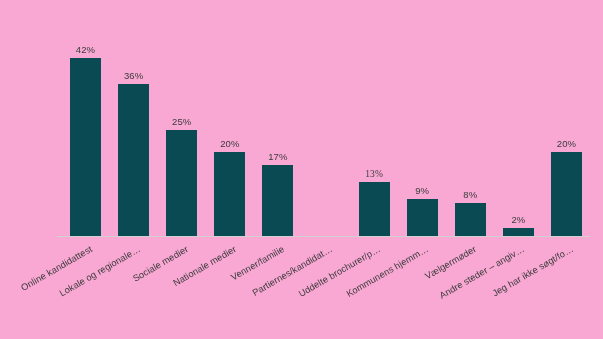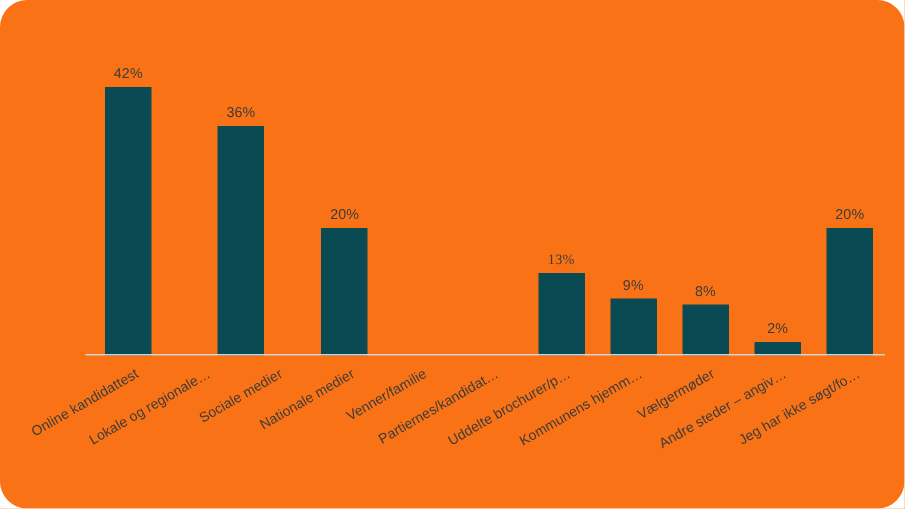--- a/index.html
+++ b/index.html
@@ -4,24 +4,23 @@
 <style>
   html, body {
     margin: 0;
     padding: 0;
     background: #ffffff;
   }
   #chart-root {
     position: relative;
     width: 603px;
     height: 339px;
-    background: #f97316;
+    background: #f9a8d4;
     font-family: "Liberation Sans", sans-serif;
     overflow: hidden;
-    border-radius: 18px;
   }
   
   #plot-area {
     position: absolute;
     left: 0;
     top: 0;
     width: 603px;
     height: 237px;
   }
   #axis-line {
@@ -81,27 +80,35 @@
 </head>
 <body>
 
 <div id="chart-root">
 
   <div id="plot-area">
       <div class="bar-group" style="left: 70px;">
         <div class="bar" style="height: 178.957px; background: rgb(10, 74, 82);"></div>
         <div class="bar-value" style="bottom: 181.957px; color: rgb(59, 59, 59);">42%</div>
       </div>
-      <div class="bar-group" style="left: 118.1px; margin-left: 27px;">
+      <div class="bar-group" style="left: 118.1px;">
         <div class="bar" style="height: 153.391px; background: rgb(10, 74, 82);"></div>
         <div class="bar-value" style="bottom: 156.391px; color: rgb(59, 59, 59);">36%</div>
+      </div>
+      <div class="bar-group" style="left: 166.2px;">
+        <div class="bar" style="height: 106.522px; background: rgb(10, 74, 82);"></div>
+        <div class="bar-value" style="bottom: 109.522px; color: rgb(59, 59, 59);">25%</div>
       </div>
       <div class="bar-group" style="left: 214.3px;">
         <div class="bar" style="height: 85.2174px; background: rgb(10, 74, 82);"></div>
         <div class="bar-value" style="bottom: 88.2174px; color: rgb(59, 59, 59);">20%</div>
+      </div>
+      <div class="bar-group" style="left: 262.4px;">
+        <div class="bar" style="height: 72.4348px; background: rgb(10, 74, 82);"></div>
+        <div class="bar-value" style="bottom: 75.4348px; color: rgb(59, 59, 59);">17%</div>
       </div>
       <div class="bar-group" style="left: 358.6px; font-family: Liberation Serif, serif;">
         <div class="bar" style="height: 55.3913px; background: rgb(10, 74, 82);"></div>
         <div class="bar-value" style="bottom: 58.3913px; color: rgb(59, 59, 59);">13%</div>
       </div>
       <div class="bar-group" style="left: 406.7px;">
         <div class="bar" style="height: 38.3478px; background: rgb(10, 74, 82);"></div>
         <div class="bar-value" style="bottom: 41.3478px; color: rgb(59, 59, 59);">9%</div>
       </div>
       <div class="bar-group" style="left: 454.8px;">

